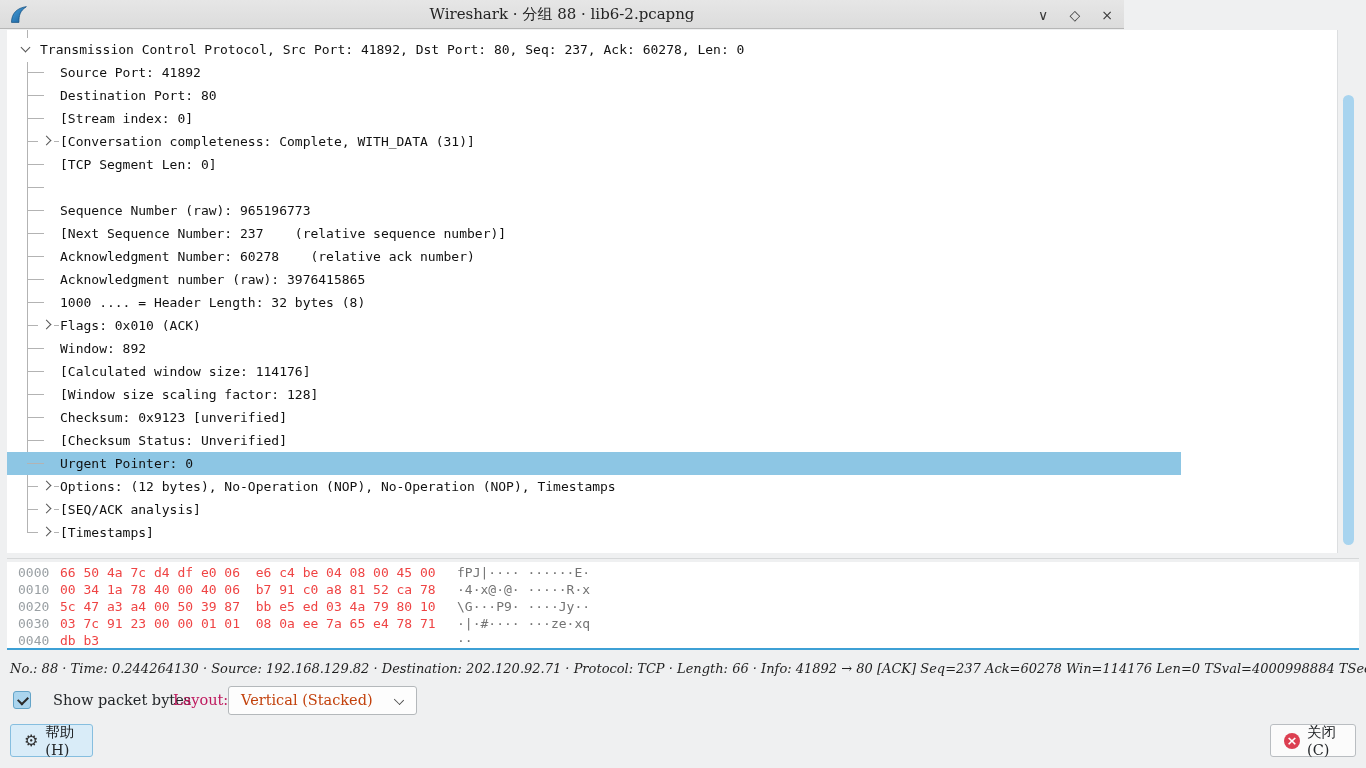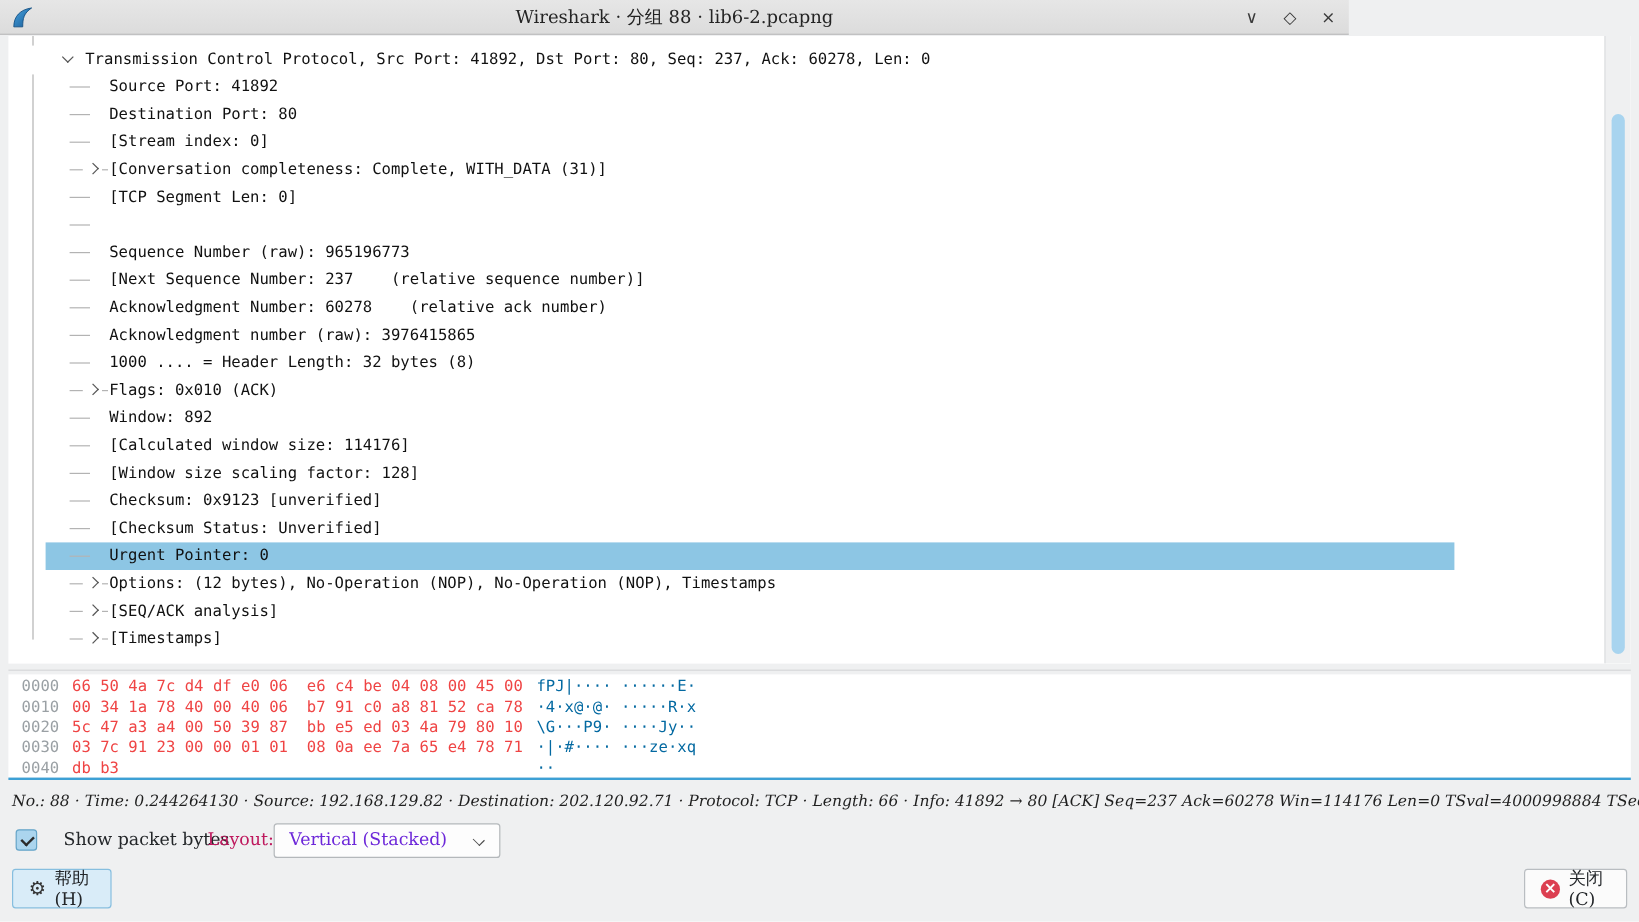--- a/index.html
+++ b/index.html
@@ -23,21 +23,21 @@
     text-align:center; line-height:29px; font-size:15px; color:#232323;
   }
   .win-controls { position:absolute; right:8px; top:0; height:29px; display:flex; align-items:center; gap:14px; }
   .win-btn { font-family:"DejaVu Sans",sans-serif; font-size:14px; color:#3a3a3a; width:18px; text-align:center; cursor:default; }
 
   
   .tree-pane {
     position:absolute; left:7px; top:30px; width:1352px; height:523px;
     background:#ffffff; overflow:hidden;
   }
-  .tree-rows { position:absolute; left:0; top:8px; width:1174px;margin-left:31px; }
+  .tree-rows { position:absolute; left:0; top:8px; width:1174px; }
   .tree-row {
     position:relative; height:23px;
     font-family:"DejaVu Sans Mono", monospace; font-size:13px; color:#111;
   }
   .tree-row.selected { background:var(--selection,#8dc6e4); }
   .row-text { position:absolute; top:0; line-height:23px; white-space:pre; }
   .tree-row.lvl0 .row-text { left:33px; }
   .tree-row.lvl1 .row-text { left:53px; }
   .guide-dash { position:absolute; top:11px; left:20px; height:1px; background:#b3b3b3; }
   .tree-row.leaf .guide-dash { width:17px; }
@@ -68,21 +68,21 @@
   
   .hex-sep-top { position:absolute; left:7px; top:558px; width:1352px; height:1px; background:#d6d8d9; }
   .hex-pane {
     position:absolute; left:7px; top:562px; width:1352px; height:86px;
     background:#ffffff; overflow:hidden;
   }
   .hex-row { position:relative; height:17px; font-family:"DejaVu Sans Mono", monospace; font-size:13px; }
   .hex-rows { position:absolute; top:2px; left:0; width:100%; }
   .hex-offset { position:absolute; left:11px; color:#9aa0a4; white-space:pre; line-height:17px; }
   .hex-bytes  { position:absolute; left:53px; color:#ef4444; white-space:pre; line-height:17px; }
-  .hex-ascii  { position:absolute; left:440px; color:#0369a1; white-space:pre; line-height:17px; }
+  .hex-ascii  { position:absolute; left:450px; color:#737373; white-space:pre; line-height:17px; }
   .focus-line { position:absolute; left:7px; top:648px; width:1352px; height:2px; background:var(--focus-line,#3da0d5); }
 
   
   .status-line {
     position:absolute; left:10px; top:661px; width:1340px; height:18px;
     font-size:13px; font-style:italic; color:#1f1f1f; white-space:pre;
   }
 
   
   .controls-bar { position:absolute; left:0; top:686px; width:1366px; height:30px; }
@@ -96,21 +96,21 @@
     content:""; position:absolute; left:4px; top:4px; width:8px; height:5px;
     border-left:2px solid #2b2b2b; border-bottom:2px solid #2b2b2b;
     transform:rotate(-45deg);
   }
   .cb-label { font-size:14.5px; color:#232629; }
   .layout-label { position:absolute; left:173px; top:6px; font-size:14.5px; color:#be185d; }
   .combobox {
     position:absolute; left:228px; top:0; width:189px; height:29px;
     background:#fdfdfd; border:1px solid #b4b8bb; border-radius:3px;
   }
-  .combobox .combo-value { position:absolute; left:12px; top:0; line-height:27px; font-size:14.5px; color:#6d28d9; white-space:pre; }
+  .combobox .combo-value { position:absolute; left:12px; top:0; line-height:27px; font-size:14.5px; color:#c2410c; white-space:pre; }
   .combo-chevron {
     position:absolute; right:13px; top:9px; width:8px; height:8px;
     border-right:1.4px solid #4d4d4d; border-bottom:1.4px solid #4d4d4d;
     transform:rotate(45deg) scaleY(.8);
   }
 
   
   .footer { position:absolute; left:0; top:724px; width:1366px; height:34px; }
   .btn {
     position:absolute; height:33px; border-radius:3px;

